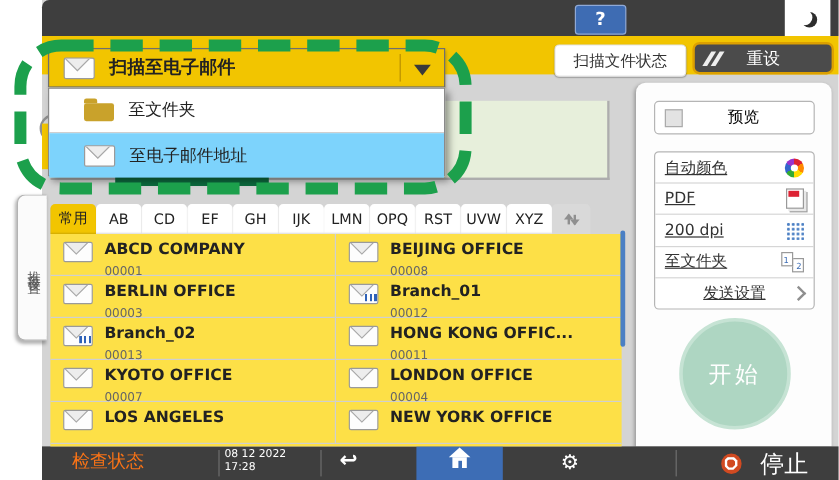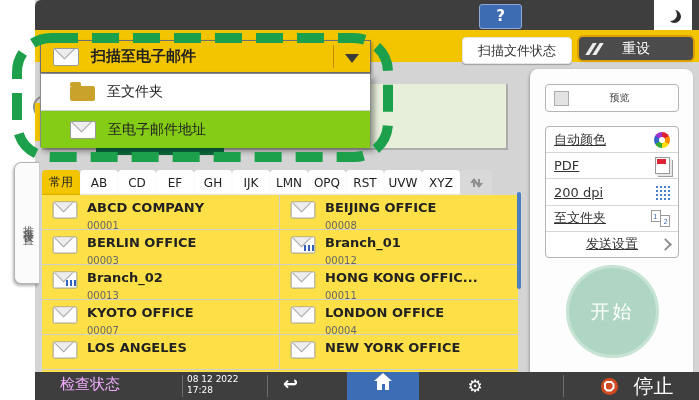--- a/index.html
+++ b/index.html
@@ -27,21 +27,21 @@
   #hidden-yellow{left:35px;top:103px;width:7px;height:38px;background:#f2c500;}
   
   #dd-field{left:40px;top:40px;width:331px;height:33px;background:#f2c500;border:1px solid #6f6f6f;box-sizing:border-box;
             display:flex;align-items:center;padding-left:12px;box-shadow:1px 2px 3px rgba(0,0,0,.35);z-index:6;}
   #dd-field .lbl{font-size:15px;font-weight:bold;color:#222;margin-left:12px;}
   #dd-arrow-sep{position:absolute;right:36px;top:4px;bottom:4px;width:1px;background:#b98f00;}
   .tri-down{position:absolute;right:11px;top:13px;width:0;height:0;border-left:7px solid transparent;border-right:7px solid transparent;border-top:9px solid #3a3a3a;}
   #dd-list{left:40px;top:73px;width:331px;height:74px;background:#fff;border:1px solid #8a8a8a;box-sizing:border-box;
            box-shadow:3px 4px 6px rgba(0,0,0,.4);z-index:6;}
   .dd-opt{height:36px;display:flex;align-items:center;padding-left:29px;font-size:14px;color:#222;}
-  .dd-opt.sel{background:#84cc16;height:37px;}
+  .dd-opt.sel{background:#7dd3fc;height:37px;}
   .dd-opt .lbl{margin-left:12px;}
   #dd-opt-divider{height:1px;background:#cfcfcf;}
   
   .env{width:24px;height:16px;background:#fdfdfd;border:1px solid #9a9a9a;border-radius:2px;position:relative;overflow:hidden;flex:none;}
   .env::before{content:'';position:absolute;top:-10px;left:2px;width:15px;height:15px;background:#ededed;border:1px solid #a8a8a8;transform:rotate(45deg);}
   .folder{width:25px;height:15px;background:#c9a22b;border-radius:2px;position:relative;flex:none;margin-top:3px;}
   .folder::before{content:'';position:absolute;top:-4px;left:0;width:11px;height:4px;background:#c9a22b;border-radius:2px 2px 0 0;}
   
   #side-tab{left:14px;top:162px;width:24px;height:120px;background:#fbfbfb;border:1px solid #b3b3b3;border-right:none;
             border-radius:7px 0 0 7px;box-shadow:-1px 2px 3px rgba(0,0,0,.3);display:flex;align-items:center;justify-content:center;}
@@ -65,21 +65,21 @@
   .cname{font-size:13px;font-weight:600;color:#222;white-space:nowrap;}
   .cnum{font-size:10px;color:#666;margin-top:1px;}
   .grp{position:absolute;left:24px;top:15px;width:11px;height:6px;
        background:repeating-linear-gradient(90deg,#2f62b8 0 2px,transparent 2px 4px);}
   #scrollbar{left:517px;top:192px;width:4px;height:97px;background:#4a7fc4;border-radius:2px;z-index:4;}
   
   #right-card{left:530px;top:69px;width:163px;height:303px;background:#fdfdfd;border-radius:8px 8px 0 0;box-shadow:-1px 1px 3px rgba(0,0,0,.25);}
   #preview-btn{left:545px;top:84px;width:134px;height:28px;background:#fff;border:1px solid #b5b5b5;border-radius:4px;
                display:flex;align-items:center;box-sizing:border-box;padding:0 8px;}
   #preview-check{width:13px;height:13px;background:#e3e3e3;border:1px solid #ababab;}
-  #preview-btn .lbl{flex:1;text-align:center;font-size:10px;color:#404040;}
+  #preview-btn .lbl{flex:1;text-align:center;font-size:13px;color:#000000;}
   #settings-group{left:545px;top:126px;width:134px;height:132px;background:#fff;border:1px solid #b5b5b5;border-radius:4px;
                   box-sizing:border-box;display:flex;flex-direction:column;}
   .srow{flex:1;display:flex;align-items:center;justify-content:space-between;padding:0 8px;border-bottom:1px solid #d6d6d6;font-size:13px;color:#333;}
   .srow:last-child{border-bottom:none;}
   .srow .lbl{white-space:nowrap;text-decoration:underline;}
   .swirl{width:16px;height:16px;border-radius:50%;position:relative;flex:none;
          background:conic-gradient(#d23 0 60deg,#f80 60deg 120deg,#fd0 120deg 180deg,#3a3 180deg 240deg,#36c 240deg 300deg,#93c 300deg 360deg);}
   .swirl::after{content:'';position:absolute;left:5px;top:5px;width:6px;height:6px;background:#fff;border-radius:50%;}
   .pdficon{width:13px;height:15px;background:#fff;border:1px solid #999;position:relative;flex:none;
            box-shadow:2px 2px 0 #e8e8e8,3px 3px 0 #9f9f9f;}
@@ -89,21 +89,21 @@
   .pg{position:absolute;width:10px;height:12px;background:#fff;border:1px solid #999;font-size:7px;color:#3d6db5;text-align:right;line-height:12px;padding-right:1px;box-sizing:border-box;}
   .pg.p1{left:0;top:0;z-index:1;text-align:left;padding-left:1px;}
   .pg.p2{right:0;bottom:0;}
   .chev{width:7px;height:7px;border-top:2px solid #8f8f8f;border-right:2px solid #8f8f8f;transform:rotate(45deg);flex:none;}
   #send-row{justify-content:center;gap:0;position:relative;}
   #send-row .chev{position:absolute;right:8px;}
   #start-btn{left:566px;top:265px;width:93px;height:93px;border-radius:50%;background:#aed6c2;border:3px solid #c6e3d4;
              box-sizing:border-box;display:flex;align-items:center;justify-content:center;color:#fff;font-size:19px;letter-spacing:3px;}
   
   #bottombar{left:35px;top:372px;width:664px;height:28px;background:#3e3e3e;color:#fff;}
-  #check-status{left:25px;top:3px;font-size:15px;color:#f0abfc;}
+  #check-status{left:25px;top:3px;font-size:15px;color:#f97316;}
   .bdiv{top:3px;width:1px;height:22px;background:#6e6e6e;}
   #datetime{left:152px;top:2px;font-size:9px;line-height:1.25;color:#fff;}
   #back-btn{left:248px;top:1px;font-size:18px;font-weight:bold;color:#fff;}
   #home-btn{left:312px;top:0;width:72px;height:28px;background:#3d6db5;display:flex;align-items:center;justify-content:center;}
   .home{position:relative;width:16px;height:14px;margin-top:2px;}
   .home::before{content:'';position:absolute;left:-1px;top:-7px;border-left:9px solid transparent;border-right:9px solid transparent;border-bottom:8px solid #fff;}
   .home::after{content:'';position:absolute;left:2px;top:1px;width:12px;height:9px;background:#fff;}
   .home i{position:absolute;left:7px;top:4px;width:3px;height:6px;background:#3d6db5;z-index:1;}
   #gear-btn{left:420px;top:0;width:40px;height:28px;display:flex;align-items:center;justify-content:center;font-size:17px;color:#fff;}
   #stop-btn{left:540px;top:0;width:124px;height:28px;display:flex;align-items:center;justify-content:center;gap:16px;}

